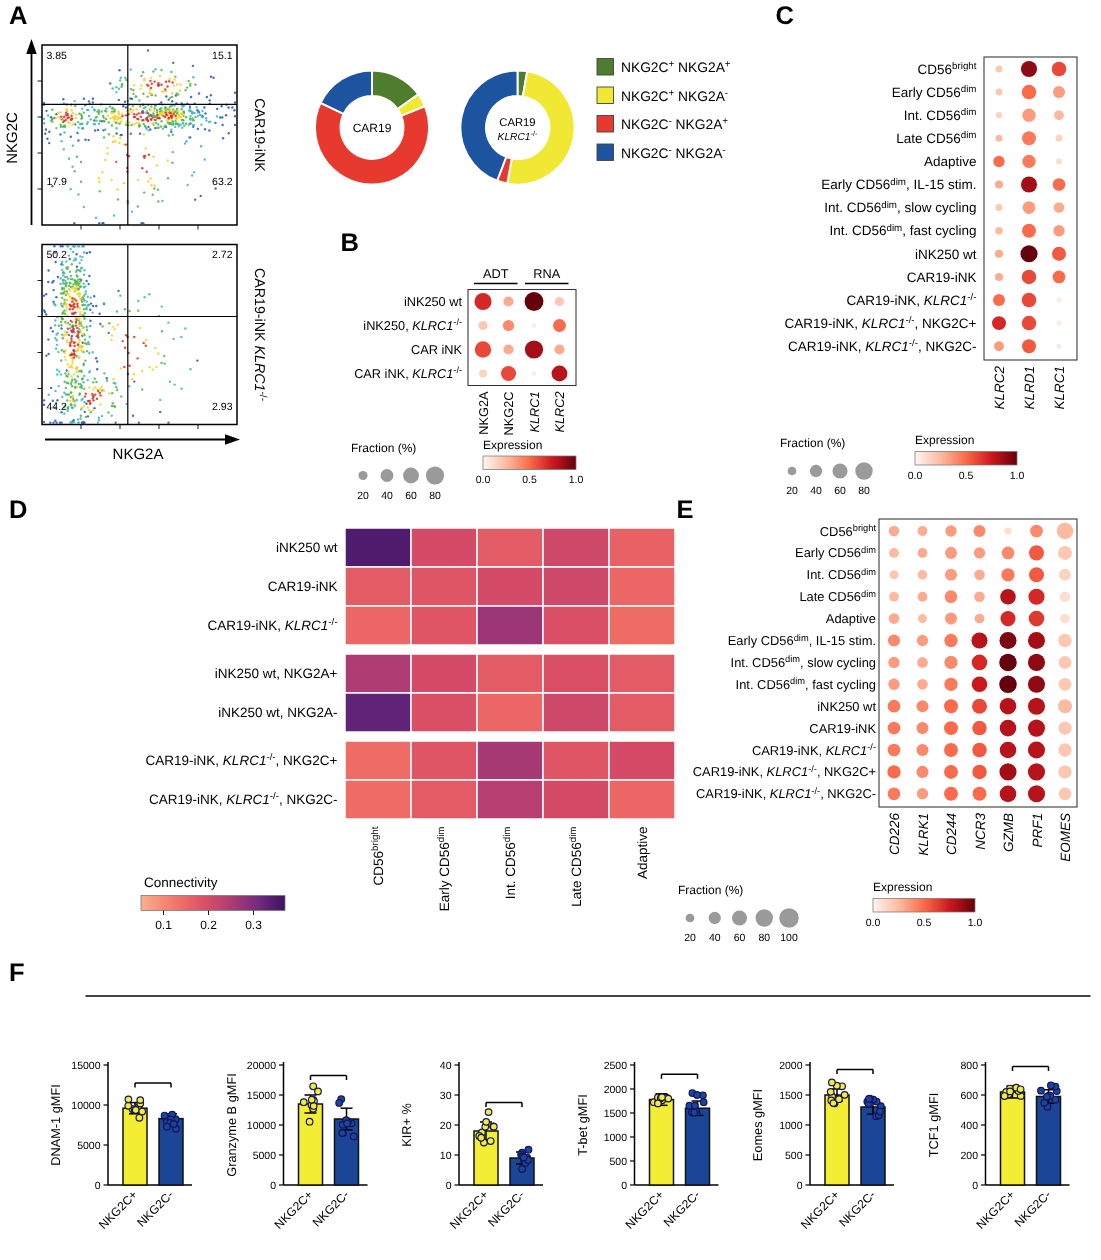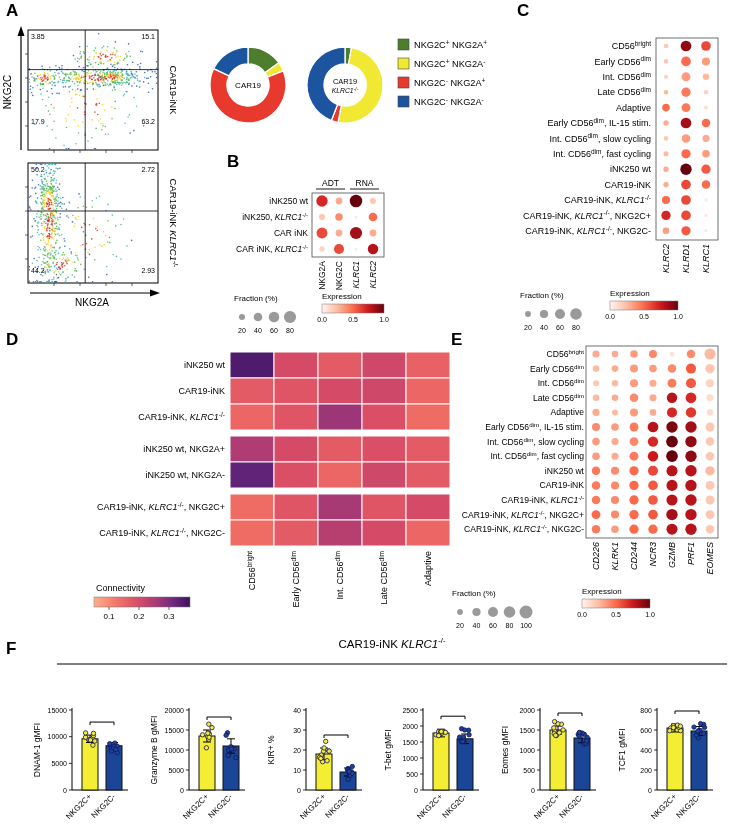--- a/index.html
+++ b/index.html
@@ -2024,14 +2024,13 @@
           <text font-size="9.5" text-anchor="middle" fill="#000" transform="translate(687,708)" font-weight="700"></text>
         </g>
       </g>
     </svg>
   <div class="pl" style="left:6px;top:2px">A</div>
   <div class="pl" style="left:227px;top:153px">B</div>
   <div class="pl" style="left:517px;top:2px">C</div>
   <div class="pl" style="left:6px;top:331px">D</div>
   <div class="pl" style="left:451px;top:331px">E</div>
   <div class="pl" style="left:6px;top:640px">F</div>
-  <div class="ftitle"><span>CAR19-iNK </span><span><i>KLRC1</i></span><sup>-/-</sup></div>
 </div>
 
 </body></html>

